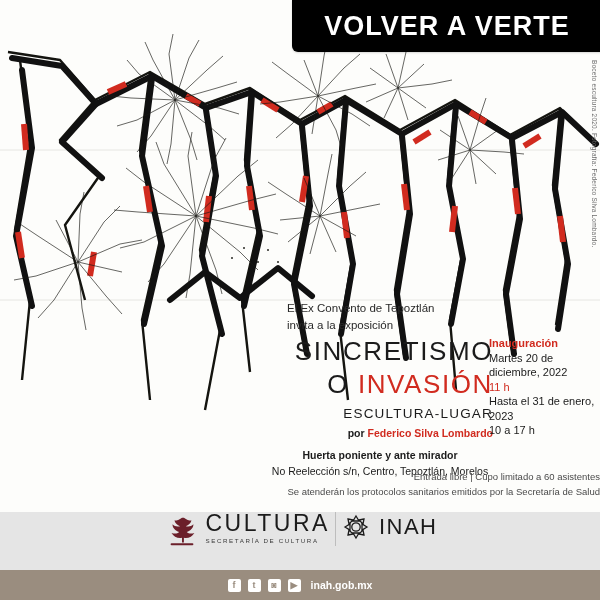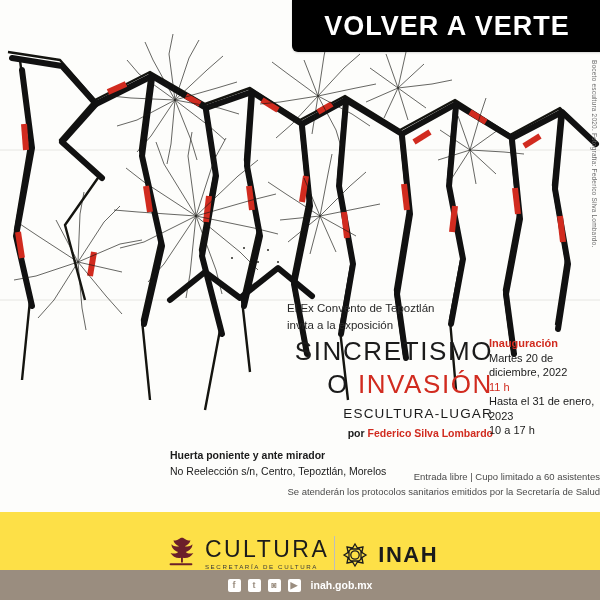--- a/index.html
+++ b/index.html
@@ -63,45 +63,45 @@
   
   .dates{
     position:absolute;left:489px;top:336px;width:110px;
     font-size:11px;color:#1b1b1b;line-height:1.32;
   }
   .dates .hl{color:#d12b1f;font-weight:bold;}
   .dates .red{color:#d12b1f;}
 
   
   .venue{
-    position:absolute;left:170px;top:448px;width:420px;text-align:left;
+    position:absolute;left:170px;top:448px;width:420px;text-align:center;
     font-size:10.5px;color:#1b1b1b;line-height:1.5;
   }
   .venue .b{font-weight:bold;}
   .notes{
     position:absolute;left:160px;top:470px;width:440px;text-align:right;
     font-size:9.5px;color:#4a4a4a;line-height:1.55;
   }
 
   
   .logos{
     position:absolute;left:0;top:512px;width:600px;height:58px;
-    background:#fde047;display:flex;align-items:flex-end;justify-content:center;gap:5px;
+    background:#e5e5e5;display:flex;align-items:flex-start;justify-content:center;gap:5px;
   }
   .eagle{width:38px;height:38px;display:block;}
   .cultura{line-height:1;}
   .cultura .big{
     font-size:23px;letter-spacing:2.5px;color:#1b1b1b;font-weight:normal;
   }
   .cultura .small{
     font-size:6.2px;letter-spacing:1.6px;color:#3a3a3a;margin-top:3px;
   }
   .divider{width:1px;height:34px;background:#bdbdbd;}
   .inah{display:flex;align-items:center;gap:8px;}
-  .inah .word{font-size:22px;letter-spacing:1.5px;color:#1b1b1b;font-weight:bold;}
+  .inah .word{font-size:22px;letter-spacing:1.5px;color:#1b1b1b;font-weight:normal;}
 
   
   .footer{
     position:absolute;left:0;bottom:0;width:600px;height:30px;
     background:#9a8d7f;display:flex;align-items:center;justify-content:center;gap:7px;
   }
   .footer .soc{
     width:13px;height:13px;border-radius:2px;background:#ffffff;
     display:inline-flex;align-items:center;justify-content:center;
     color:#9a8d7f;font-size:9px;font-weight:bold;line-height:1;

